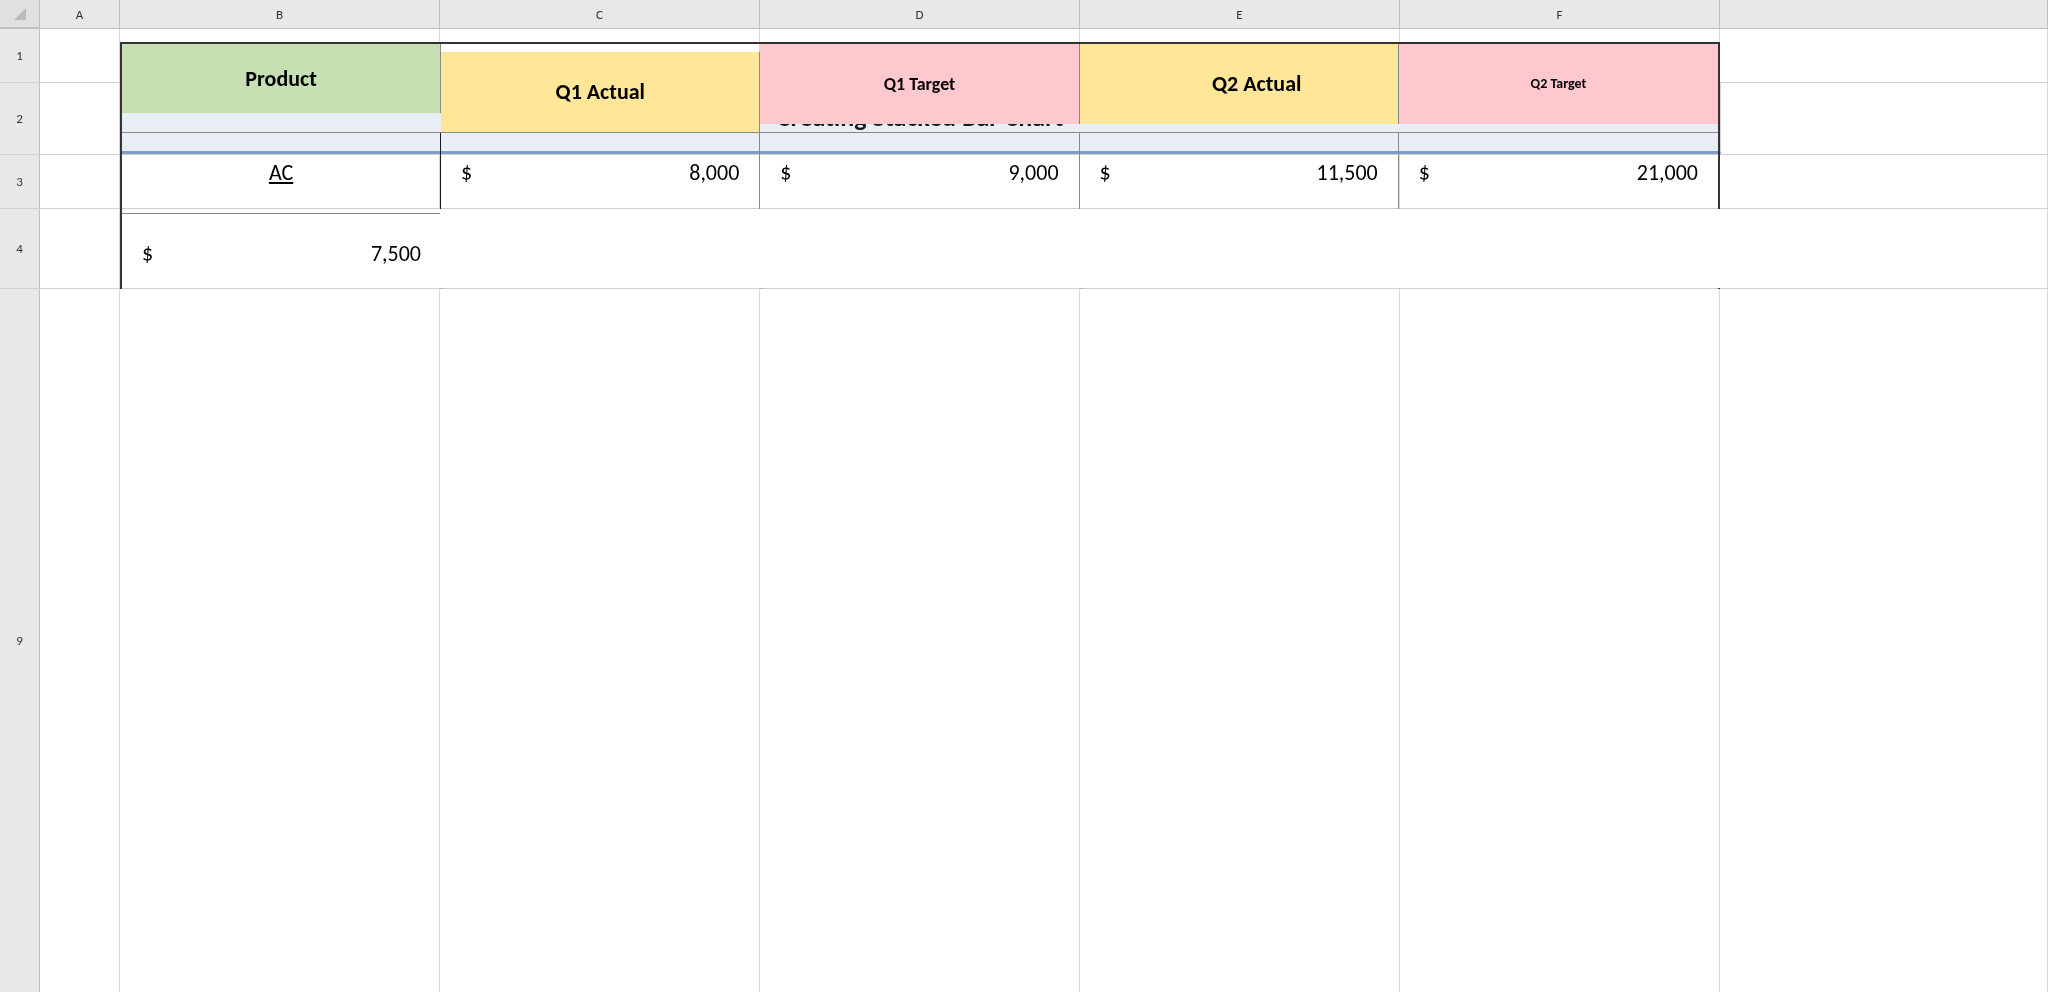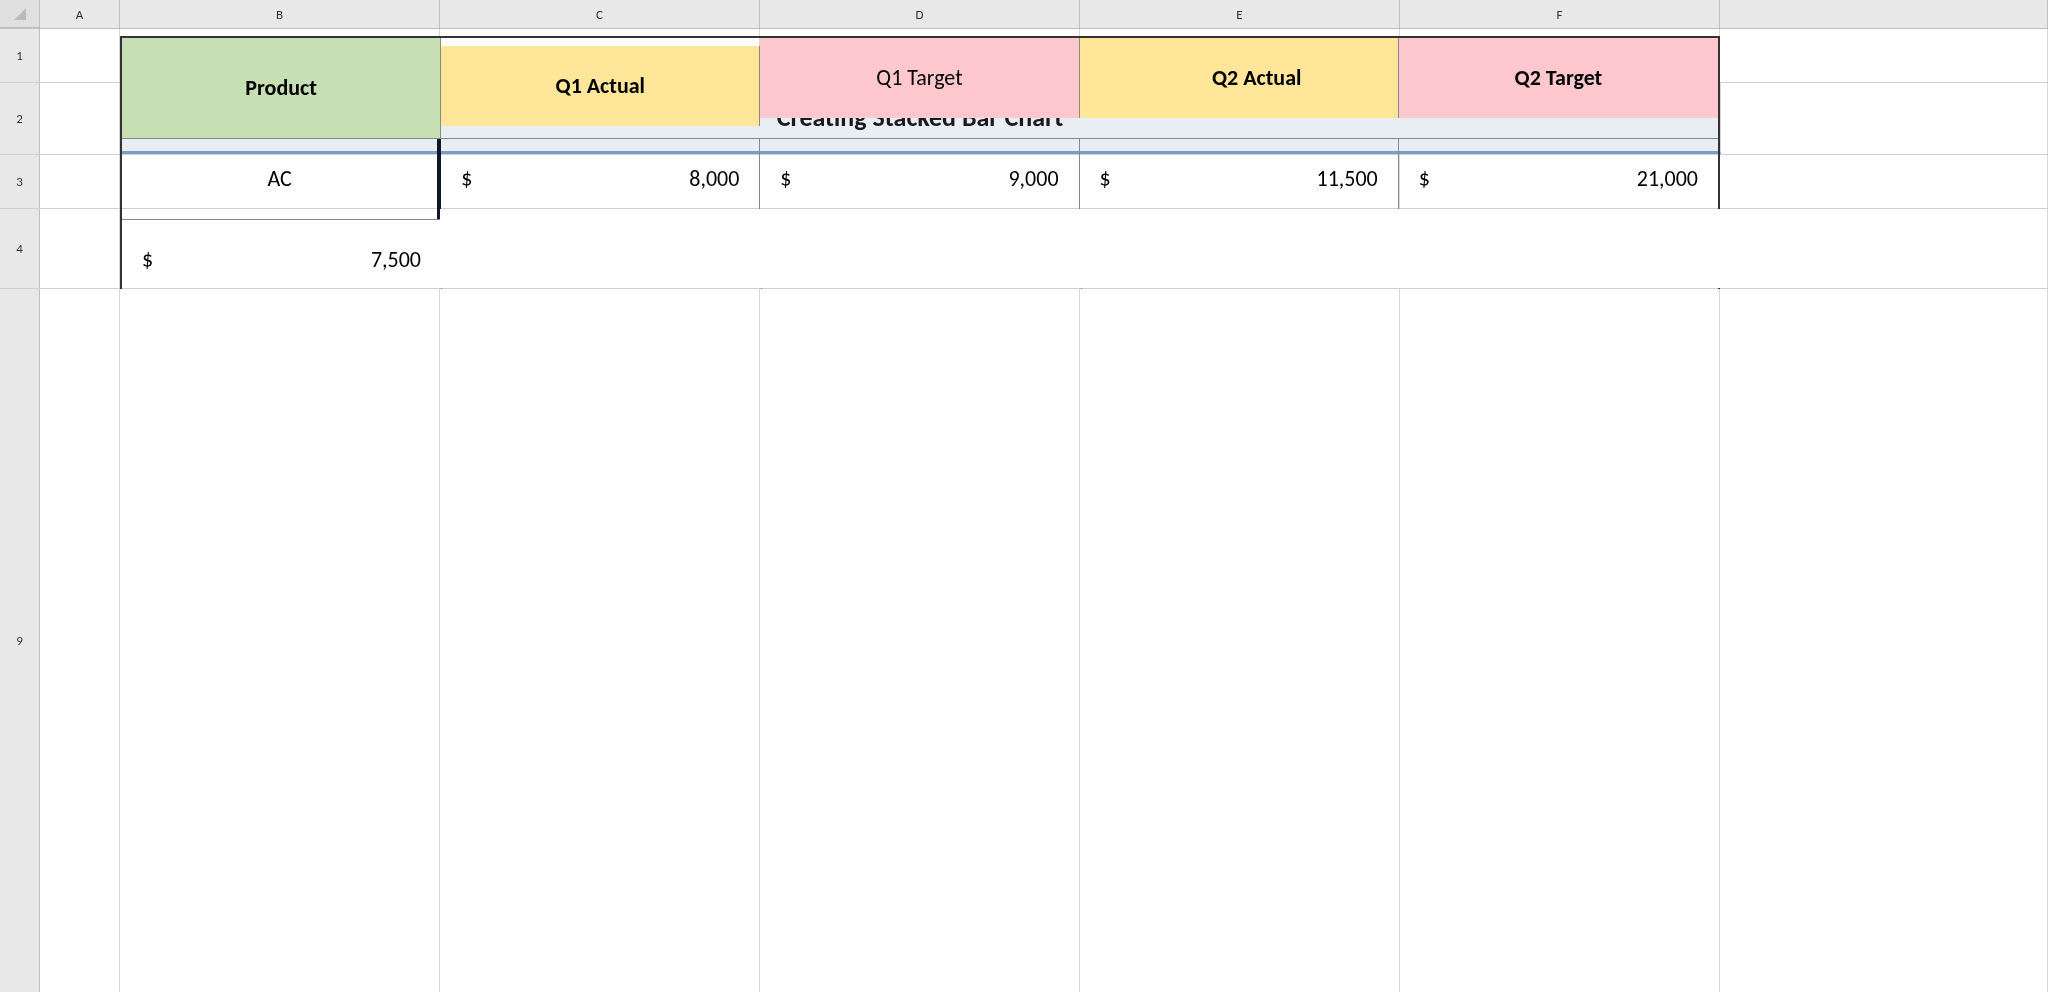--- a/index.html
+++ b/index.html
@@ -134,40 +134,40 @@
 
     .th-product {
       background: #c6e0b4;
       font-weight: bold;
       font-size: 22px;
       display: flex;
       align-items: center;
       justify-content: center;
       border-right: 1px solid #888;
       width: 320px;
-      height: 100px;
+      height: 69px;
     }
 
     .th-q1-actual {
       background: #ffe699;
       font-weight: bold;
       font-size: 22px;
       display: flex;
       align-items: center;
       justify-content: center;
       border-right: 1px solid #888;
       width: 320px;
       height: 80px;
       margin-top: 8px;
     }
 
     .th-q1-target {
       background: #ffc7ce;
-      font-weight: normal;
-      font-size: 22px;
+      font-weight: bold;
+      font-size: 18px;
       display: flex;
       align-items: center;
       justify-content: center;
       border-right: 1px solid #888;
       width: 320px;
       height: 80px;
     }
 
     .th-q2-actual {
       background: #ffe699;
@@ -178,36 +178,37 @@
       justify-content: center;
       border-right: 1px solid #888;
       width: 320px;
       height: 80px;
       padding-left: 36px;
     }
 
     .th-q2-target {
       background: #ffc7ce;
       font-weight: bold;
-      font-size: 22px;
+      font-size: 14px;
       display: flex;
       align-items: center;
       justify-content: center;
       width: 320px;
       height: 80px;
     }
 
     .td-product {
       width: 320px;
       height: 80px;
       display: flex;
       align-items: center;
       justify-content: center;
-      border-right: 4px solid #0f172a;
-      font-size: 22px;
+      border-right: 1px solid #0f172a;
+      font-size: 22px;
+      text-decoration: underline;
     }
 
     .td-money {
       width: 320px;
       height: 80px;
       display: flex;
       align-items: center;
       border-right: 1px solid #888;
       font-size: 22px;
       padding: 0 20px;

